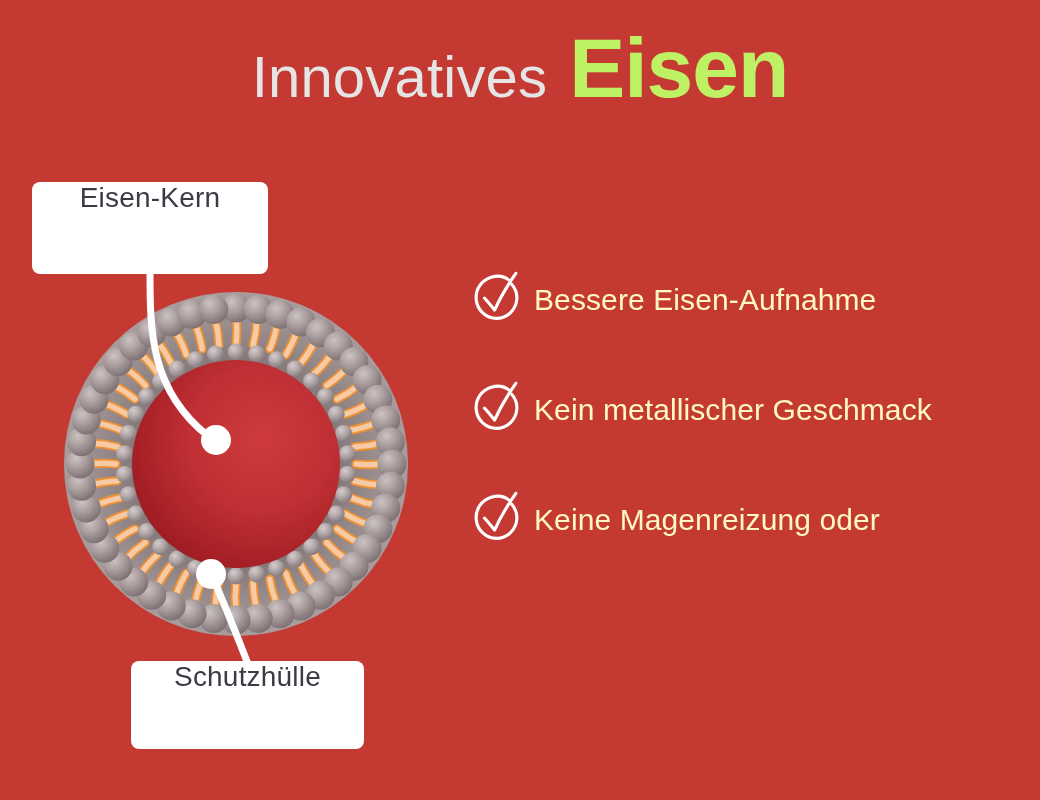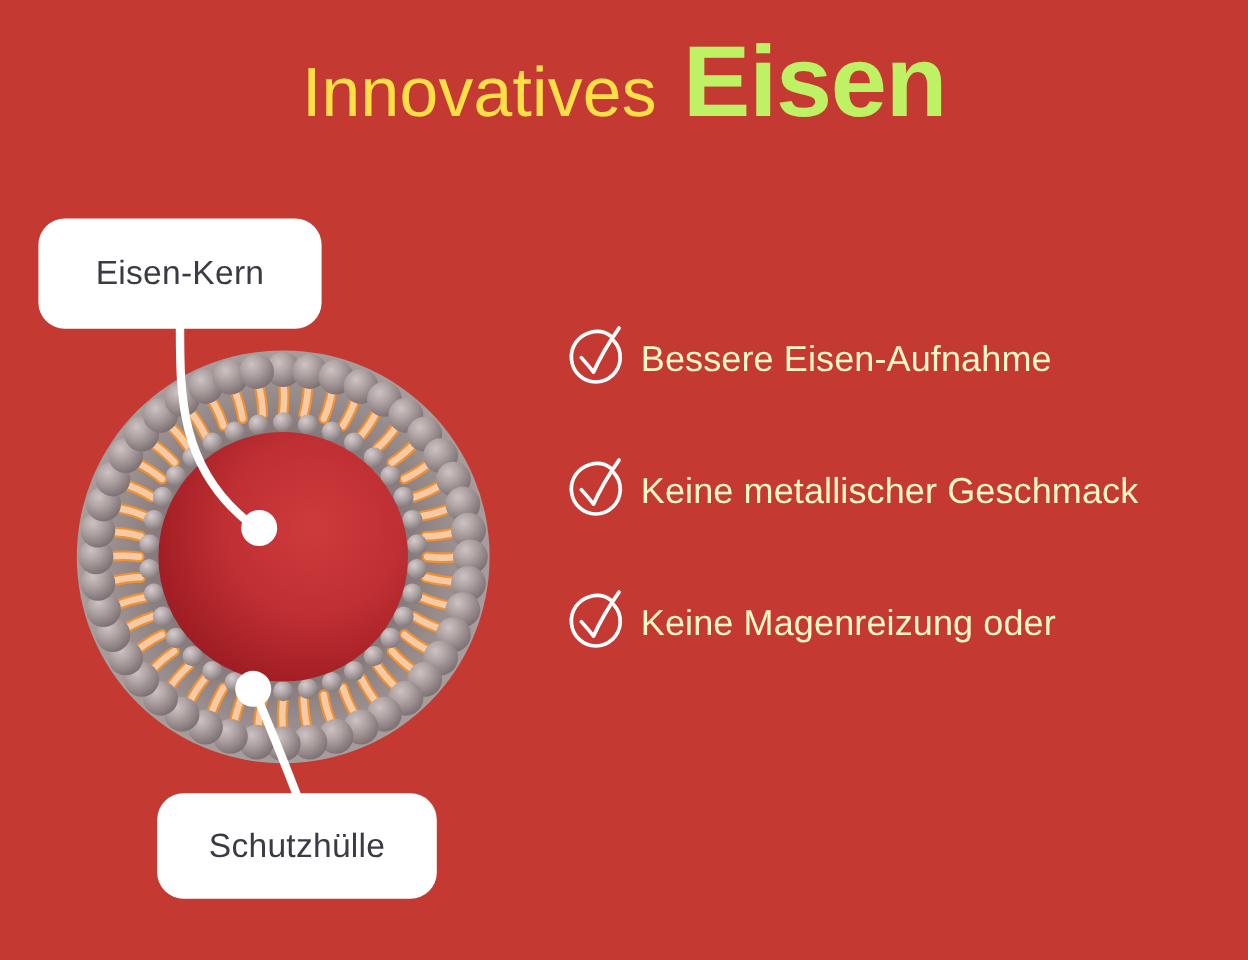--- a/index.html
+++ b/index.html
@@ -27,21 +27,21 @@
     text-align: center;
     white-space: nowrap;
     line-height: 1;
   }
   .title-light {
     display: inline-block;
     vertical-align: baseline;
     font-size: 58px;
     font-weight: 300;
     letter-spacing: 0.2px;
-    color: #fde047;
+    color: #e5e5e5;
   }
   .title-bold {
     display: inline-block;
     vertical-align: baseline;
     font-size: 84px;
     font-weight: 900;
     letter-spacing: -1px;
     color: #bef264;
     margin-left: 22px;
   }
@@ -53,23 +53,23 @@
     top: 268px;
     width: 392px;
     height: 392px;
   }
   #liposome-svg { display: block; width: 392px; height: 392px; }
 
   
   .callout {
     position: absolute;
     background: #ffffff;
-    border-radius: 22px;
+    border-radius: 8px;
     display: flex;
-    align-items: center;
+    align-items: flex-start;
     justify-content: center;
     color: #3a3b45;
     font-size: 28px;
     font-weight: 400;
     letter-spacing: 0.2px;
     white-space: nowrap;
   }
   #callout-core {
     left: 32px;
     top: 182px;
@@ -369,21 +369,21 @@
     </div>
 
     <div class="benefit">
       <span class="check-icon">
         <svg viewBox="0 0 60 60" xmlns="http://www.w3.org/2000/svg">
           <path d="M42.5,10.5 C37.5,6.5 30.5,5.5 24,7.5 C14,10.5 7.5,20 8.5,30.5 C9.5,41.5 18.5,50 29.5,50 C40.5,50 49.5,41.5 50.5,30.5 C51,24.5 49,19 45,14.5" fill="none" stroke="#ffffff" stroke-width="3.2" stroke-linecap="round"></path>
           <path d="M17,29 C21,33.5 24.5,37.5 27.5,41.5 C33,29 40,17 49.5,3.5" fill="none" stroke="#ffffff" stroke-width="3.2" stroke-linecap="round" stroke-linejoin="round"></path>
         </svg>
       </span>
       <span class="benefit-text">
-        <span>Keine metallischer Geschmack</span>
+        <span>Kein metallischer Geschmack</span>
       </span>
     </div>
 
     <div class="benefit">
       <span class="check-icon">
         <svg viewBox="0 0 60 60" xmlns="http://www.w3.org/2000/svg">
           <path d="M42.5,10.5 C37.5,6.5 30.5,5.5 24,7.5 C14,10.5 7.5,20 8.5,30.5 C9.5,41.5 18.5,50 29.5,50 C40.5,50 49.5,41.5 50.5,30.5 C51,24.5 49,19 45,14.5" fill="none" stroke="#ffffff" stroke-width="3.2" stroke-linecap="round"></path>
           <path d="M17,29 C21,33.5 24.5,37.5 27.5,41.5 C33,29 40,17 49.5,3.5" fill="none" stroke="#ffffff" stroke-width="3.2" stroke-linecap="round" stroke-linejoin="round"></path>
         </svg>
       </span>

